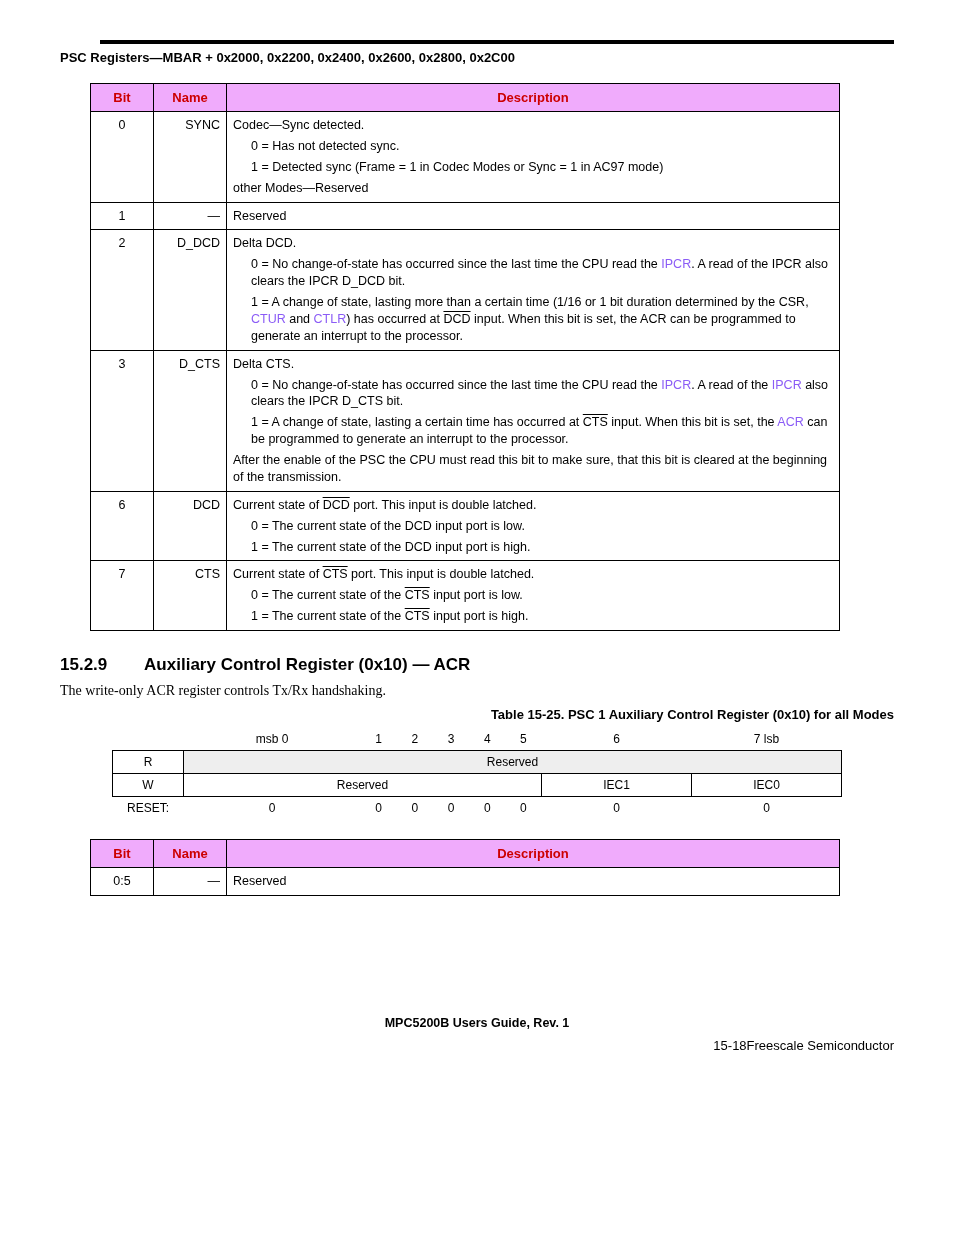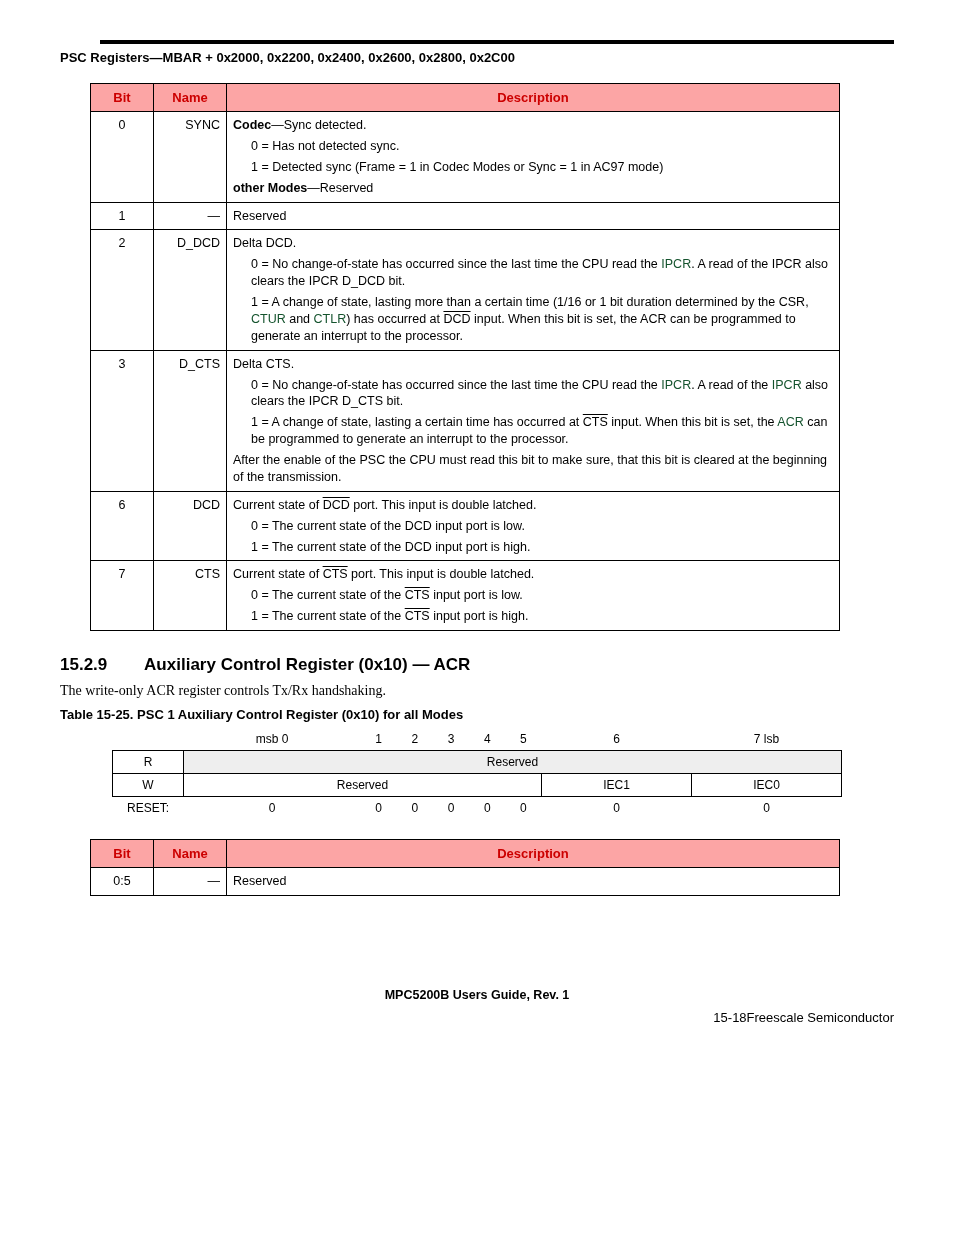--- a/index.html
+++ b/index.html
@@ -22,57 +22,57 @@
     font-size: 13px;
     margin-bottom: 18px;
   }
   table.bit-table {
     border-collapse: collapse;
     width: 750px;
     margin-left: 30px;
     margin-bottom: 24px;
   }
   table.bit-table th {
-    background: #fca5a5;
+    background: #f0abfc;
     color: #c00;
     font-weight: bold;
     font-size: 13px;
     text-align: center;
     border: 1px solid #000;
     padding: 6px 6px;
   }
   table.bit-table td {
     border: 1px solid #000;
     padding: 5px 6px;
     vertical-align: top;
     font-size: 12.5px;
     line-height: 1.35;
   }
   table.bit-table td.bit-col { width: 50px; text-align: center; }
   table.bit-table td.name-col { width: 60px; text-align: right; }
   .indent { padding-left: 18px; display:block; margin-top:4px;}
   .para { display:block; margin-top:4px;}
-  .link { color: #14532d; }
-  .bold { font-weight: bold; }
+  .link { color: #8b5cf6; }
+  .bold { font-weight: normal; }
   .over { text-decoration: overline; }
   .section-heading {
     font-weight: bold;
     font-size: 17px;
     margin-top: 10px;
     margin-bottom: 8px;
   }
   .section-heading .num { display:inline-block; width:80px;}
   .body-text {
     font-family: "Times New Roman", serif;
     font-size: 14px;
     margin-bottom: 8px;
   }
   .table-caption {
     font-weight: bold;
-    text-align: left;
+    text-align: right;
     font-size: 13px;
     margin-bottom: 6px;
   }
   table.reg-table {
     border-collapse: collapse;
     width: 730px;
     margin: 0 auto 20px auto;
     font-size: 12px;
   }
   table.reg-table td, table.reg-table th {
@@ -81,21 +81,21 @@
   }
   table.reg-table .label-col { width: 70px; }
   table.reg-table .bit-hdr td { border: none; }
   table.reg-table .boxed td { border: 1px solid #000; }
   table.reg-table .boxed td.label-col { border: 1px solid #000; }
   table.reg-table .reset-row td { border: none; }
   .footer {
     text-align: center;
     font-weight: bold;
     font-size: 12.5px;
-    margin-top: 92px;
+    margin-top: 120px;
   }
   .footer-row {
     display: flex;
     justify-content: flex-end;
     font-size: 13px;
     margin-top: 8px;
   }
 </style>
 </head>
 <body>

